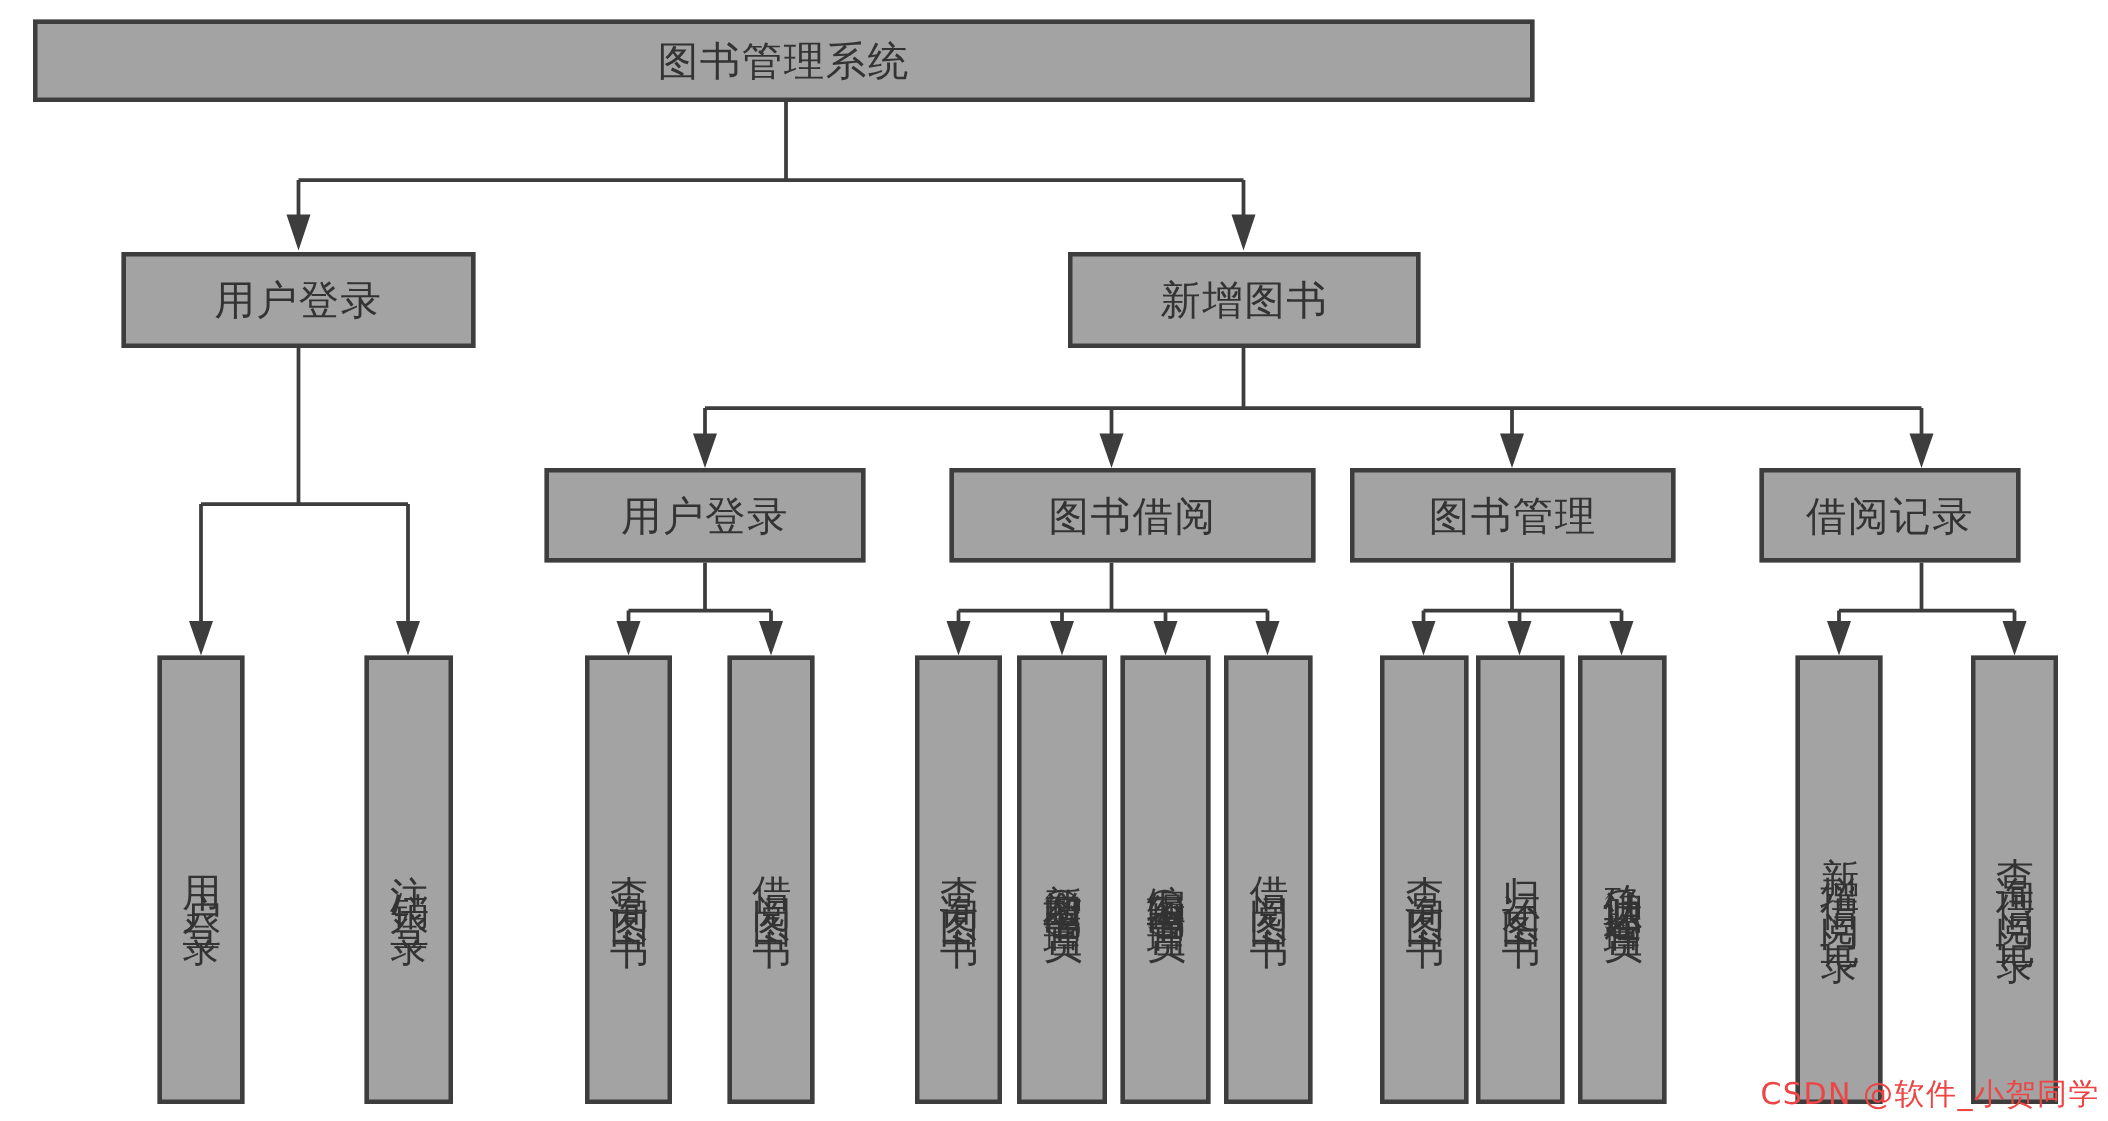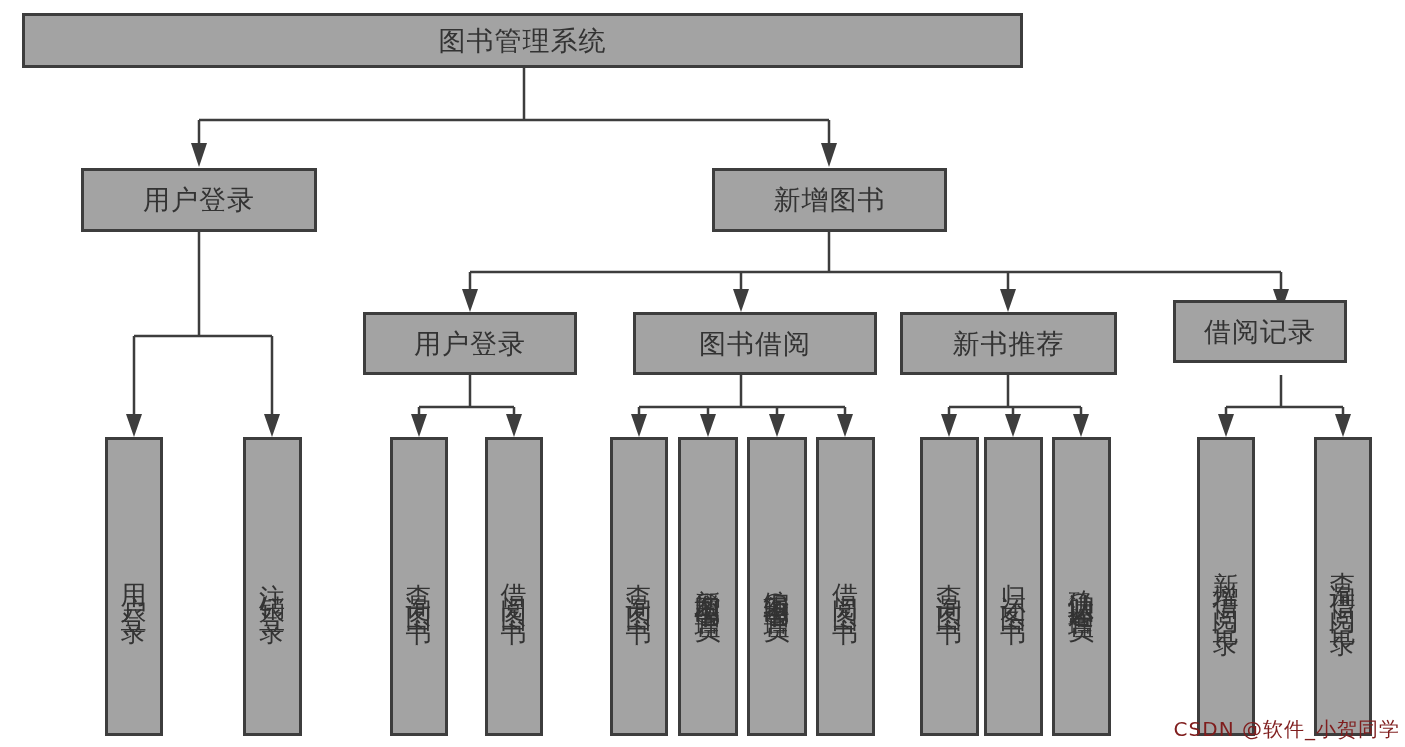--- a/index.html
+++ b/index.html
@@ -35,33 +35,33 @@
     line-height: 1;
     letter-spacing: 12px;
     color: #333333;
   }
   .box.leaf.tight .vtext { letter-spacing: 4px; }
   .watermark {
     position: absolute;
     right: 5px;
     bottom: 4px;
     font-size: 20px;
-    color: #7f1d1d;
+    color: #ef4444;
     letter-spacing: 1px;
     white-space: nowrap;
     z-index: 5;
   }
   
   #n-root { left: 22px;  top: 13px;  width: 1001px; height: 55px; }
   #n-l2a  { left: 81px;  top: 168px; width: 236px;  height: 64px; }
   #n-l2b  { left: 712px; top: 168px; width: 235px;  height: 64px; }
   #n-l3a  { left: 363px; top: 312px; width: 214px;  height: 63px; }
   #n-l3b  { left: 633px; top: 312px; width: 244px;  height: 63px; }
   #n-l3c  { left: 900px; top: 312px; width: 217px;  height: 63px; }
-  #n-l3d  { left: 1173px;top: 300px; width: 174px;  height: 63px; font-family: Liberation Mono, monospace; }
+  #n-l3d  { left: 1173px;top: 312px; width: 174px;  height: 63px; font-family: Liberation Mono, monospace; }
   #lf1  { left: 105px;  width: 58px; }
   #lf2  { left: 243px;  width: 59px; }
   #lf3  { left: 390px;  width: 58px; }
   #lf4  { left: 485px;  width: 58px; }
   #lf5  { left: 610px;  width: 58px; }
   #lf6  { left: 678px;  width: 60px; }
   #lf7  { left: 747px;  width: 60px; }
   #lf8  { left: 816px;  width: 59px; }
   #lf9  { left: 920px;  width: 59px; }
   #lf10 { left: 984px;  width: 59px; }
@@ -128,21 +128,21 @@
     <span>新增图书</span>
   </div>
 
   <div class="box h" id="n-l3a">
     <span>用户登录</span>
   </div>
   <div class="box h" id="n-l3b">
     <span>图书借阅</span>
   </div>
   <div class="box h" id="n-l3c">
-    <span>新书推荐</span>
+    <span>图书管理</span>
   </div>
   <div class="box h" id="n-l3d">
     <span>借阅记录</span>
   </div>
 
   <div class="box leaf" id="lf1">
     <span class="vtext">用户登录</span>
   </div>
   <div class="box leaf" id="lf2">
     <span class="vtext">注销登录</span>

